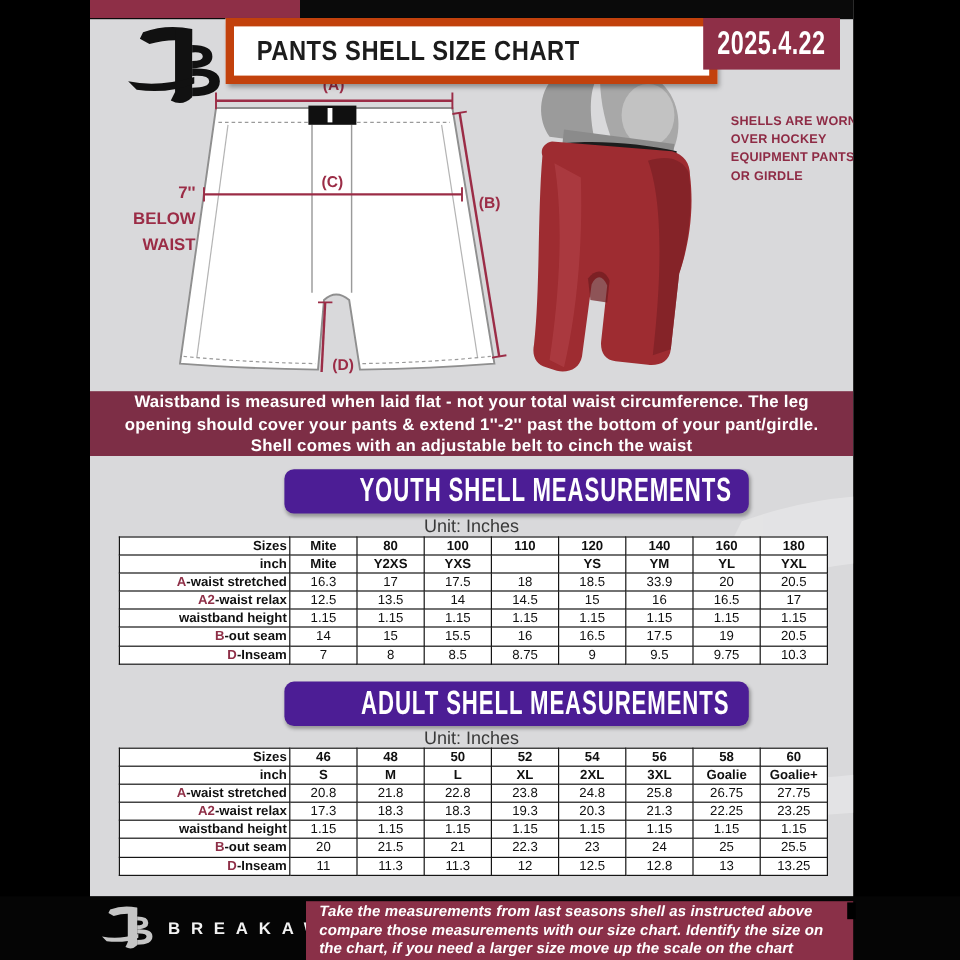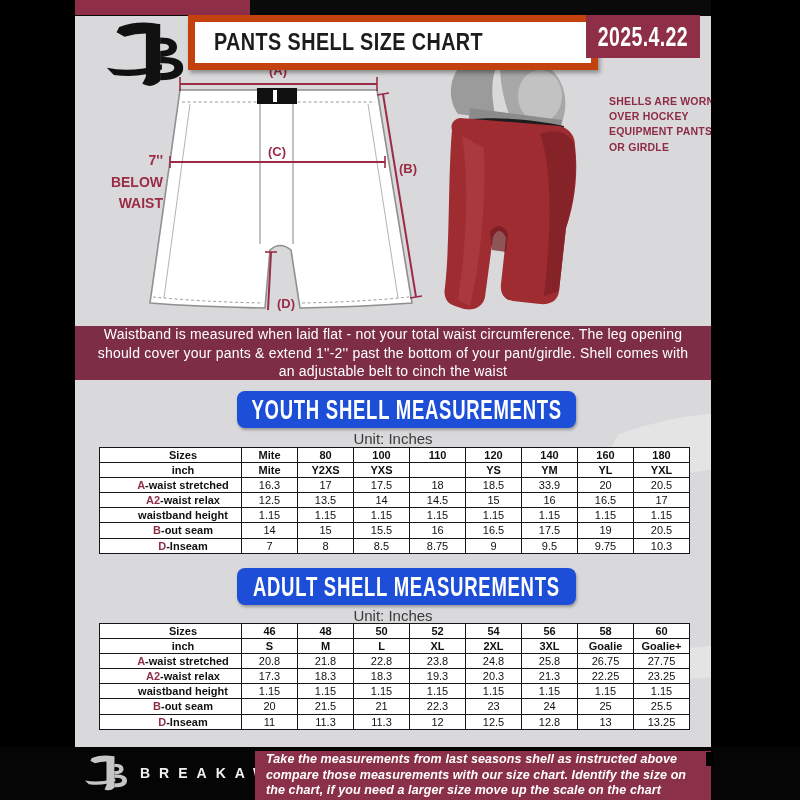--- a/index.html
+++ b/index.html
@@ -46,45 +46,45 @@
   .shell-note{
     position:absolute;left:534px;top:94px;width:114px;z-index:3;
     color:#8e2b45;font-size:10.5px;font-weight:bold;line-height:1.45;letter-spacing:.2px;
   }
   
   .notice{
     position:absolute;left:0;top:326px;width:636px;height:54px;background:#7d2e46;z-index:3;
     display:flex;align-items:center;justify-content:center;
   }
   .notice span{
-    display:block;color:#fff;font-size:14px;font-weight:normal;line-height:1.32;
+    display:block;color:#fff;font-size:14px;font-weight:bold;line-height:1.32;
     text-align:center;max-width:600px;letter-spacing:.2px;
   }
   
   .banner{
-    position:absolute;left:162px;width:339px;height:37px;background:#1d4ed8;border-radius:8px;
-    display:flex;align-items:center;justify-content:center;z-index:3;box-shadow:1px 2px 3px rgba(0,0,0,.3);
+    position:absolute;left:162px;width:339px;height:37px;background:#4c1d95;border-radius:8px;
+    display:flex;align-items:center;justify-content:center;z-index:3;box-shadow:1px 2px 3px rgba(0,0,0,.3);padding-left:48px;
   }
   .banner span{
     color:#fff;font-size:25px;font-weight:bold;letter-spacing:1px;white-space:nowrap;
     transform:scaleX(.74) scaleY(1.12);
   }
   .unit{
     position:absolute;left:0;width:636px;text-align:center;z-index:3;
     color:#3a3a3a;font-size:15px;
   }
   .meas-table{
     position:absolute;left:24px;width:590px;border-collapse:collapse;background:#fff;
     table-layout:fixed;z-index:2;
   }
   .meas-table td{
     border:1.5px solid #161616;border-top-width:1.8px;border-bottom-width:1.8px;
     font-size:11px;color:#101010;text-align:center;height:12px;padding:1px 2px;line-height:1.1;
   }
-  .meas-table td.lbl{text-align:center;padding-left:27px;font-weight:bold;}
+  .meas-table td.lbl{text-align:right;padding-left:27px;font-weight:bold;}
   .meas-table td.hdr{font-weight:bold;}
   .pfx{color:#8e2f47;}
   
   .footer{position:absolute;left:0;top:747px;width:800px;height:53px;background:#050505;}
   .footer-logo{position:absolute;left:84px;top:6px;width:44px;height:44px;}
   .brand{
     position:absolute;left:140px;top:18px;color:#f2f2f2;font-size:14px;font-weight:bold;
     letter-spacing:9px;white-space:nowrap;
   }
   .footer-note{

